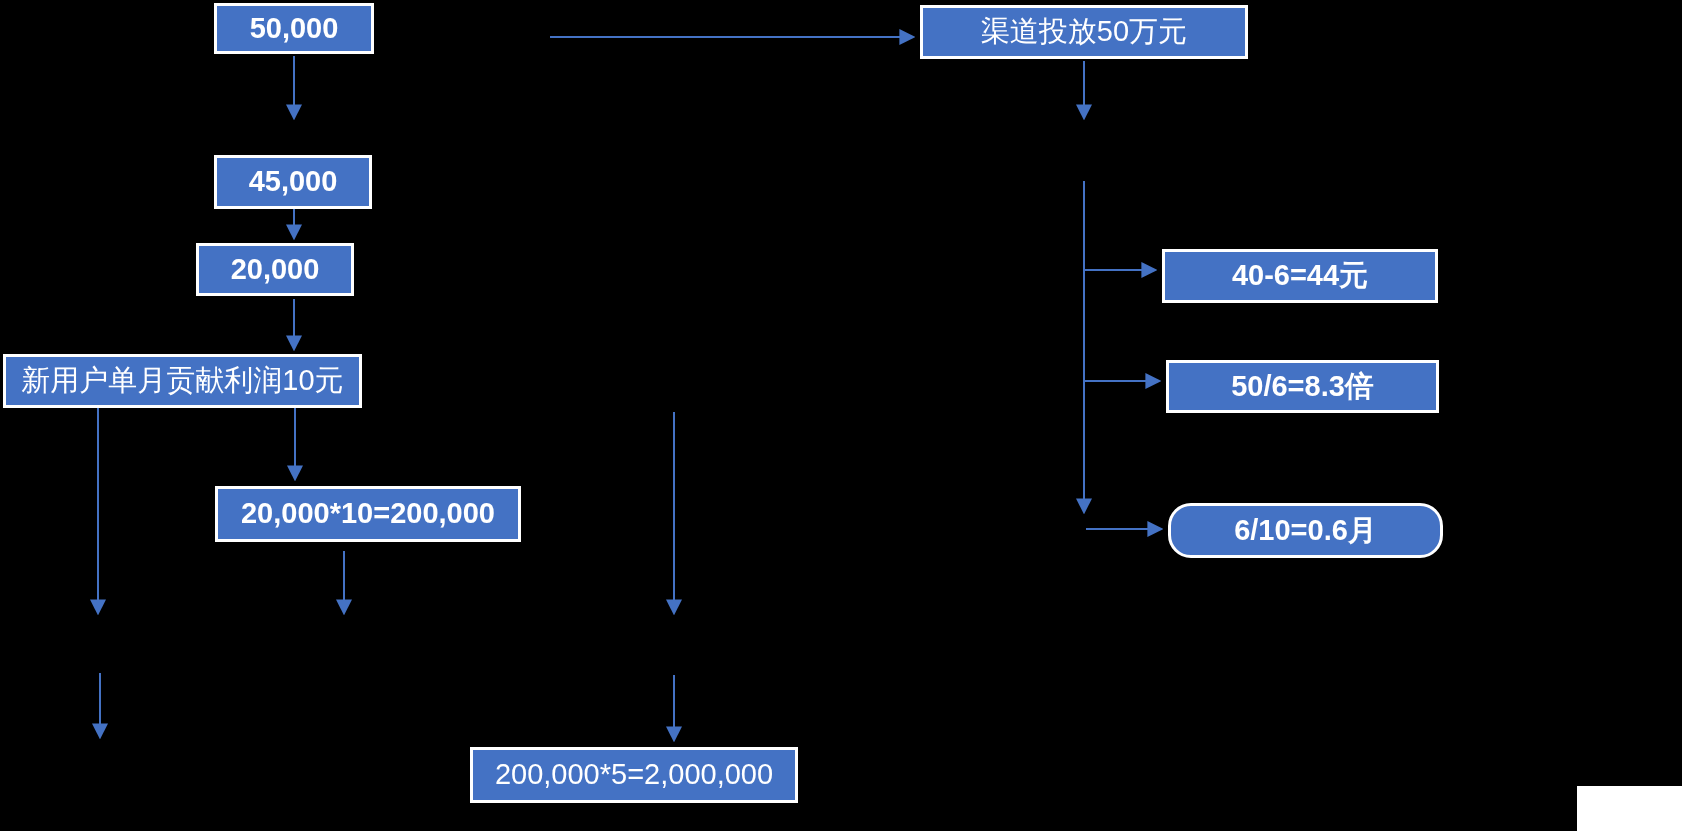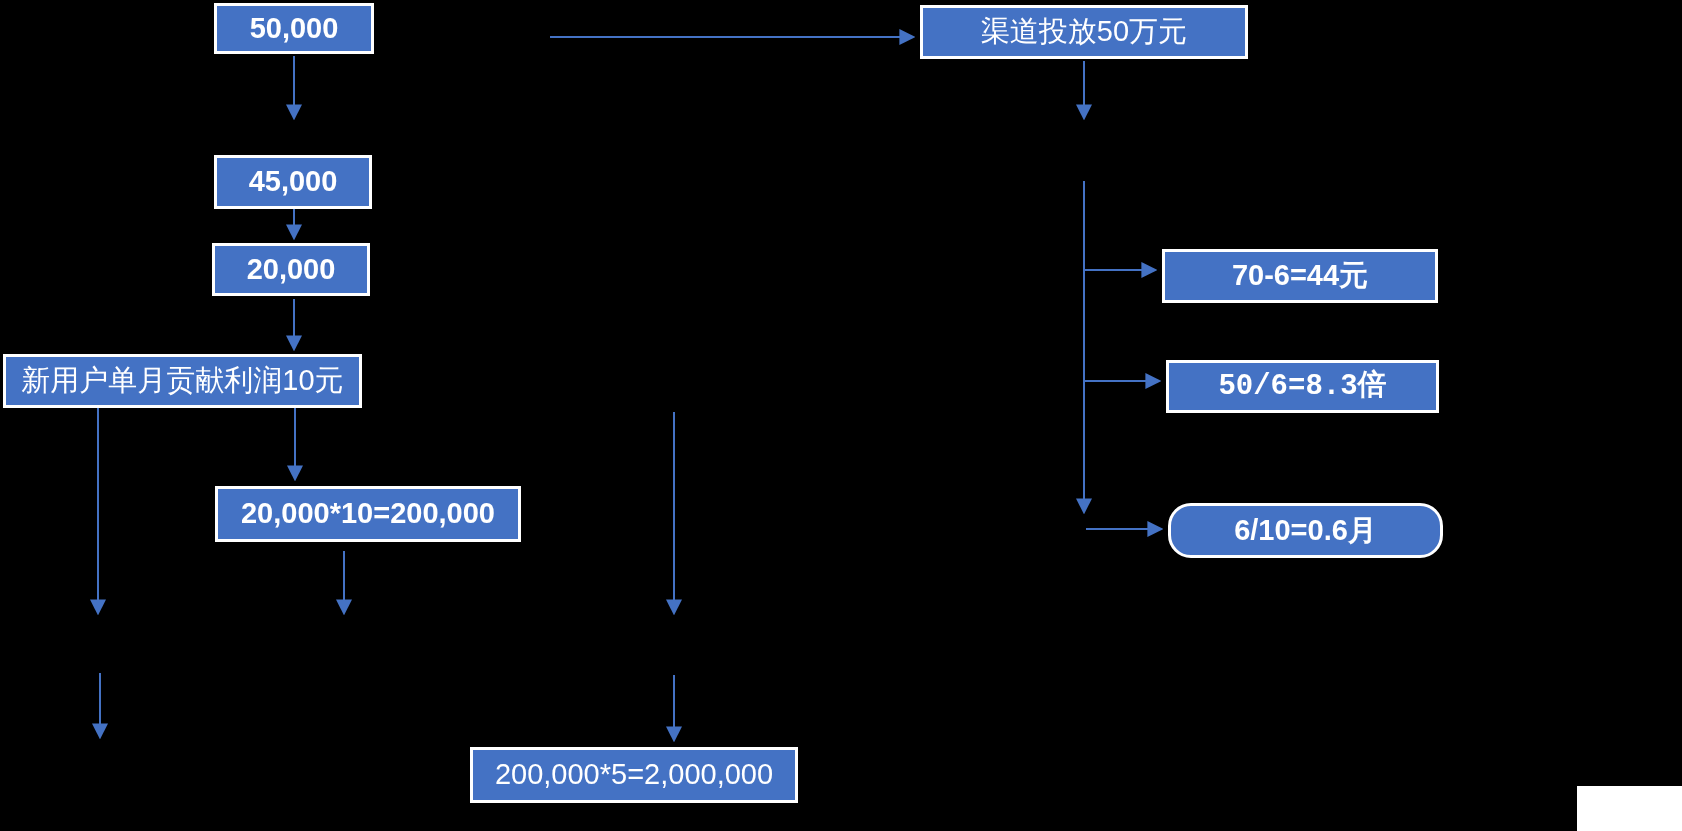--- a/index.html
+++ b/index.html
@@ -73,35 +73,35 @@
       <line x1="344" y1="551" x2="344" y2="613" marker-end="url(#ah)"></line>
       <line x1="100" y1="673" x2="100" y2="737" marker-end="url(#ah)"></line>
       <line x1="674" y1="675" x2="674" y2="740" marker-end="url(#ah)"></line>
     </g>
   </svg>
 
   <div class="node bold" style="left:214px; top:3px;   width:160px; height:51px;">50,000</div>
 
   <div class="node bold" style="left:214px; top:123px; width:158px; height:54px;margin-top:32px;">45,000</div>
 
-  <div class="node bold" style="left:212px; top:243px; width:158px; height:53px;">20,000</div>
+  <div class="node bold" style="left:196px; top:243px; width:158px; height:53px;">20,000</div>
 
   <div class="node" style="left:3px;   top:354px; width:359px; height:54px;">新用户单月贡献利润10元</div>
 
 
   <div class="node bold" style="left:215px; top:486px; width:306px; height:56px;">20,000*10=200,000</div>
 
 
 
   <div class="node" style="left:470px; top:747px; width:328px; height:56px;">200,000*5=2,000,000</div>
 
   <div class="node" style="left:920px; top:5px;   width:328px; height:54px;">渠道投放50万元</div>
 
 
-  <div class="node bold" style="left:1162px; top:249px; width:276px; height:54px;">70-6=44元</div>
+  <div class="node bold" style="left:1162px; top:249px; width:276px; height:54px;">40-6=44元</div>
 
-  <div class="node bold" style="left:1166px; top:360px; width:273px; height:53px;font-family:Liberation Mono, monospace;">50/6=8.3倍</div>
+  <div class="node bold" style="left:1166px; top:360px; width:273px; height:53px;">50/6=8.3倍</div>
 
   <div class="node bold" style="left:1168px; top:503px; width:275px; height:55px;border-radius:23px;">6/10=0.6月</div>
 
   <div class="corner-rect" style="left:1577px; top:786px; width:105px; height:45px;"></div>
 
 </div>
 
 </body></html>

